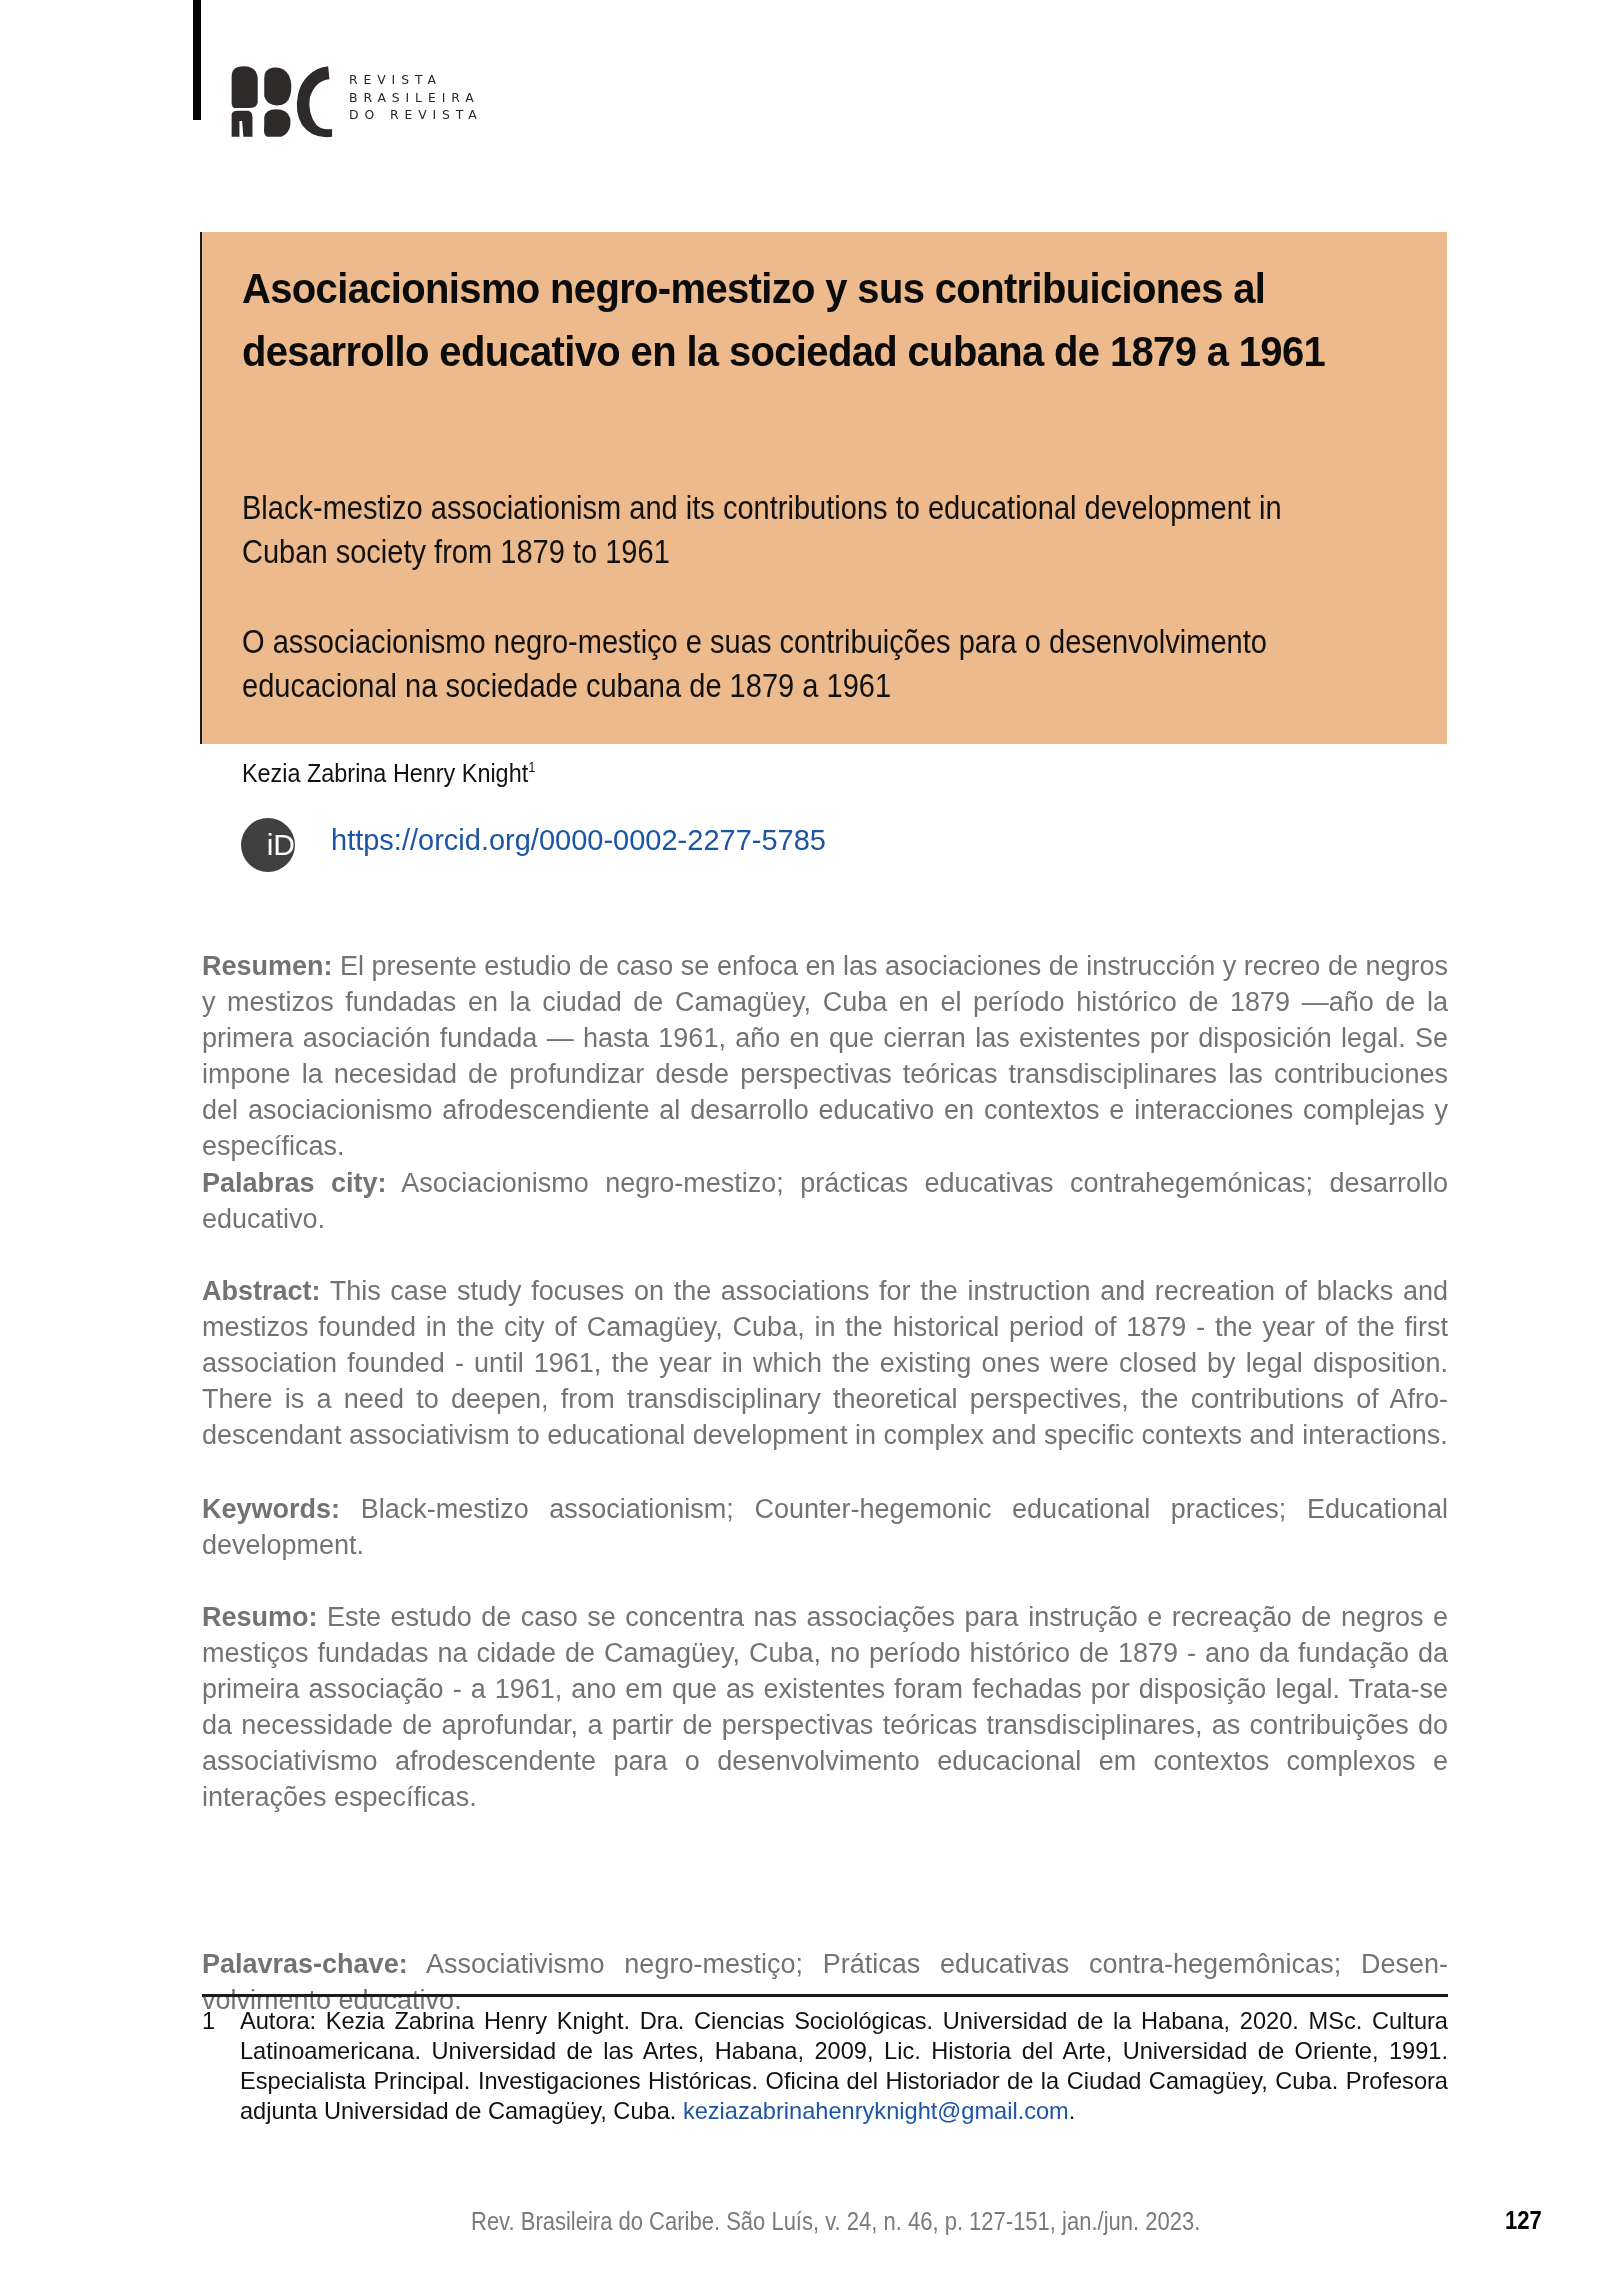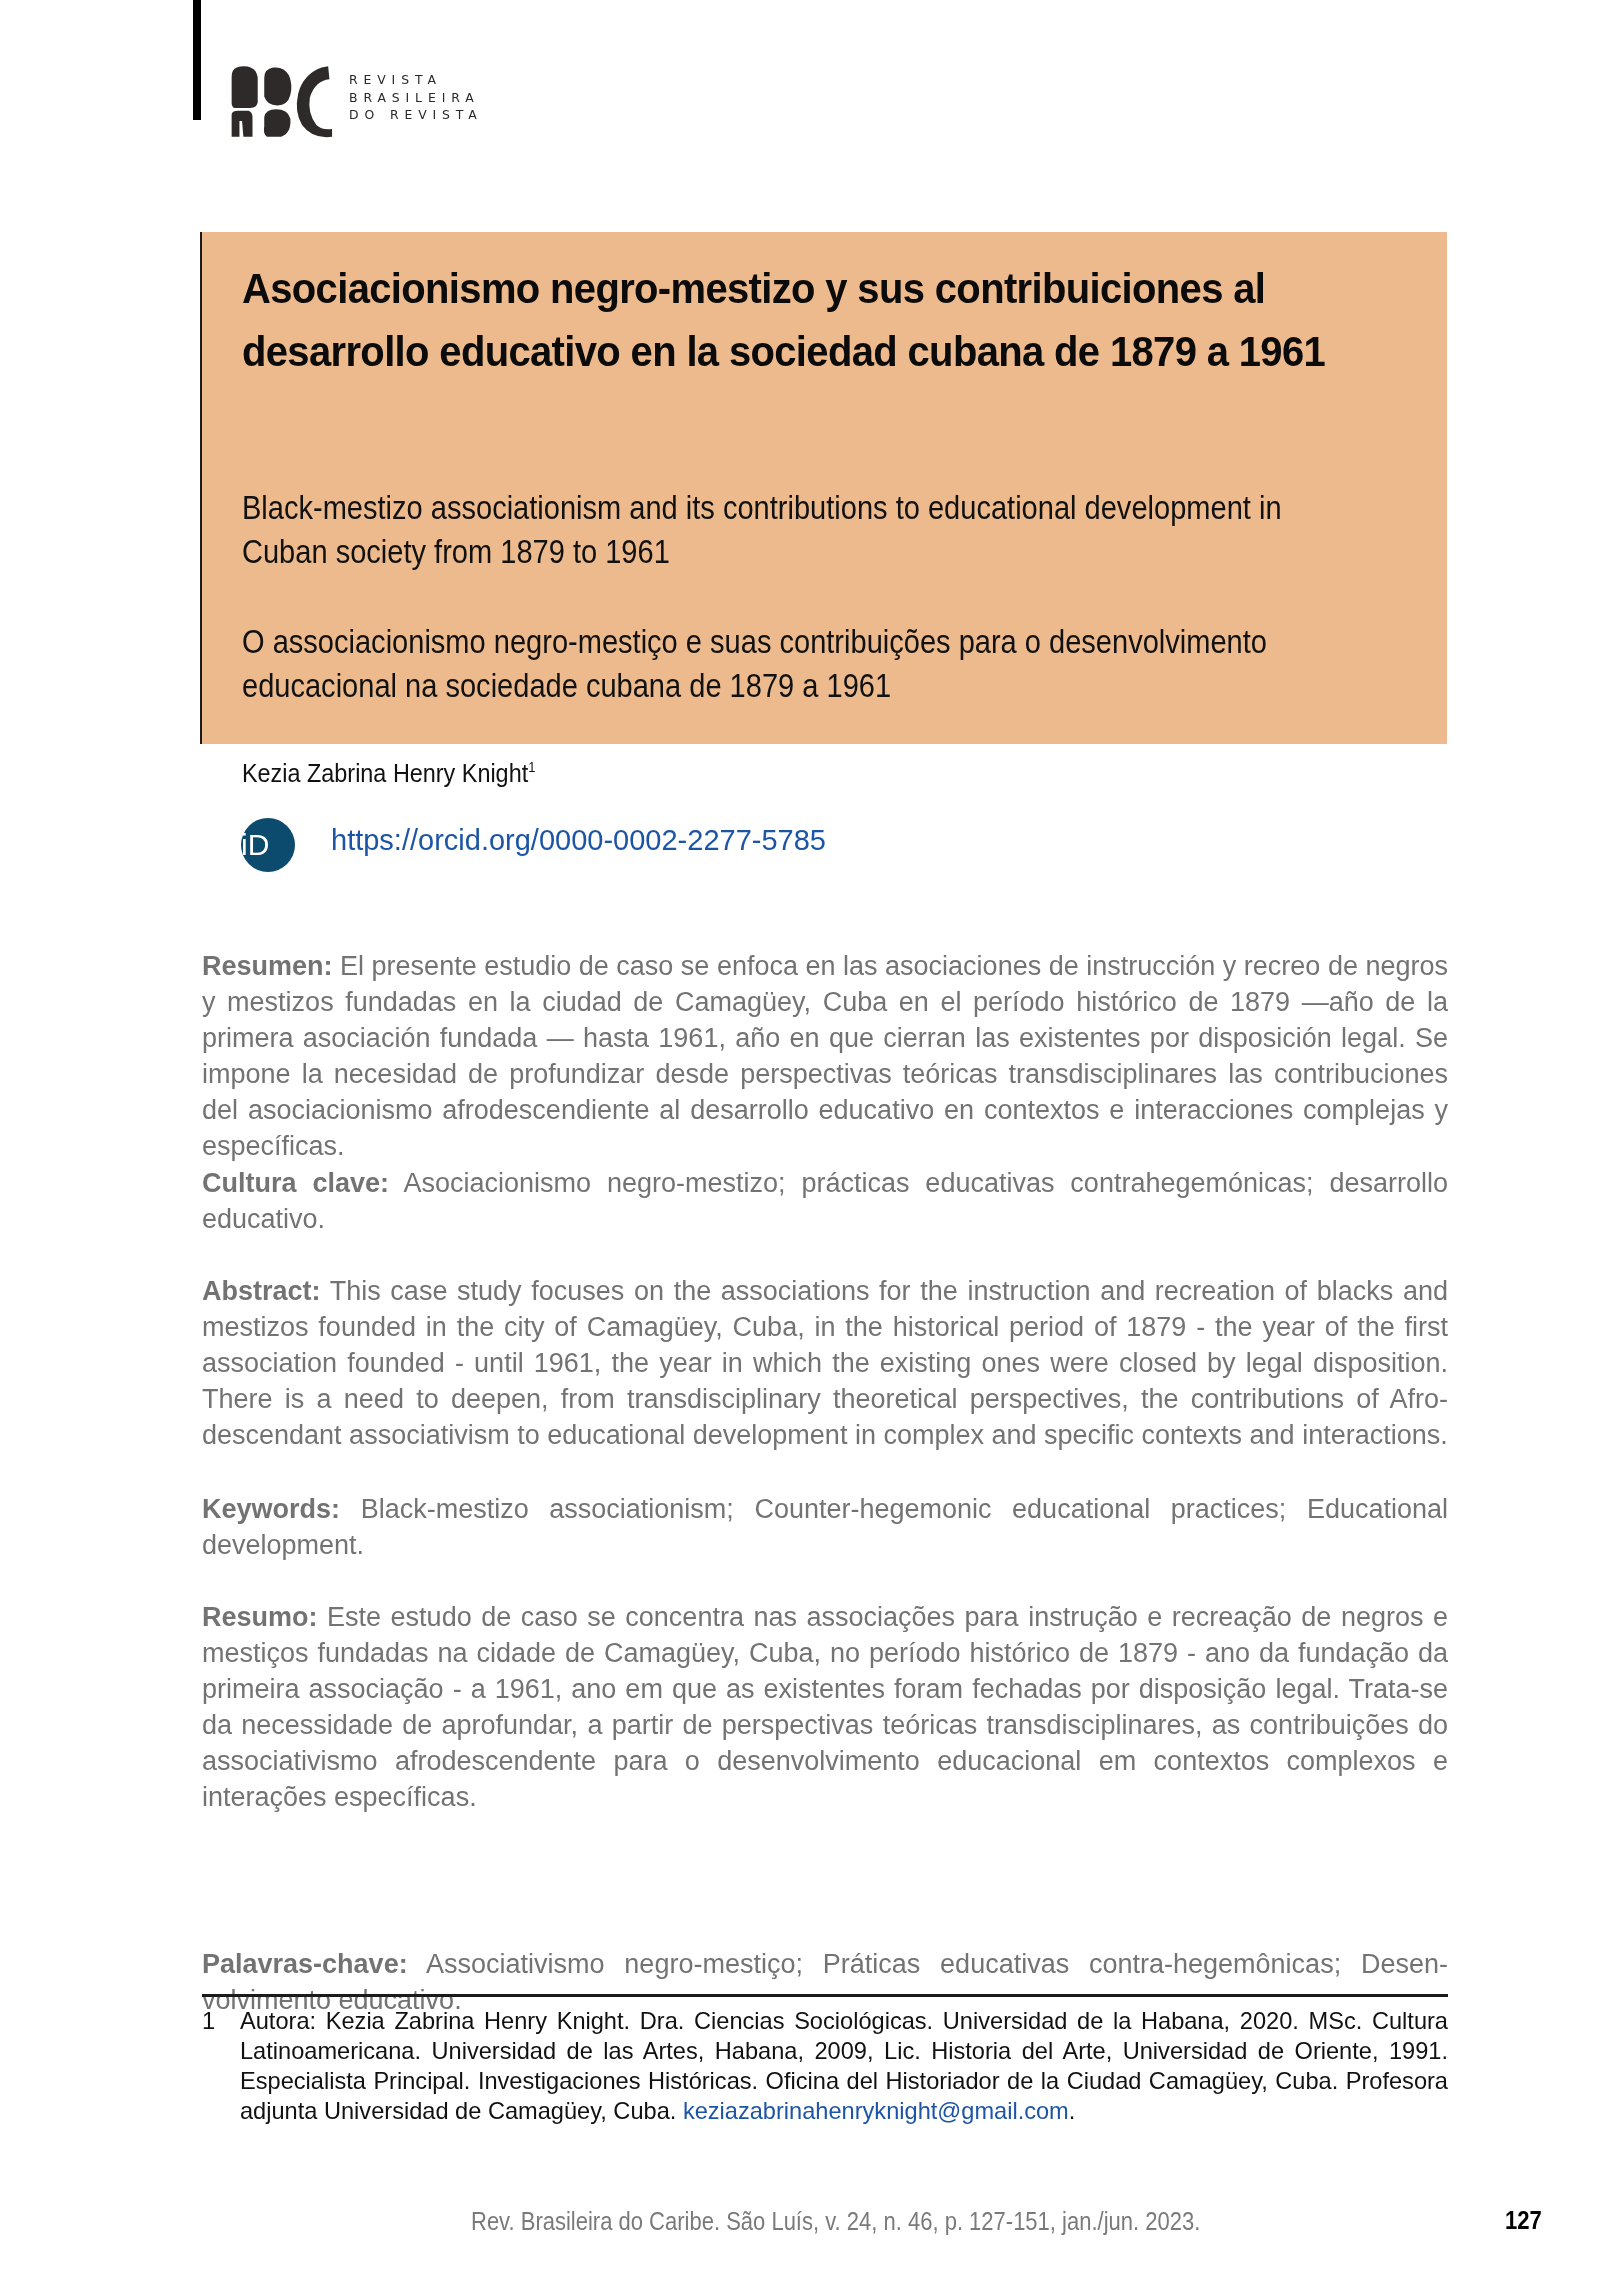--- a/index.html
+++ b/index.html
@@ -20,22 +20,22 @@
   #title-es { left:242px; top:257px; width:1165px; font-family:"Liberation Sans Narrow","Liberation Sans", sans-serif;
               font-weight:bold; font-size:43px; line-height:63px; color:#0b0b0b; letter-spacing:-0.7px; transform:scaleX(0.93); transform-origin:left top; }
   #title-en { left:242px; top:486px; width:1211px; font-size:33px; line-height:44px; color:#111;
               transform:scaleX(0.88); transform-origin:left top; }
   #title-pt { left:242px; top:620px; width:1211px; font-size:33px; line-height:44px; color:#111;
               transform:scaleX(0.88); transform-origin:left top; }
 
   
   #author { left:242px; top:758px; font-size:26px; color:#111; transform:scaleX(0.9); transform-origin:left top; white-space:nowrap; }
   #author sup { font-size:14.4px; vertical-align:super; line-height:0; }
-  #orcid-icon { left:241px; top:818px; width:54px; height:54px; border-radius:50%; background:#0c4a6e;
-                color:#fff; font-size:30px; font-weight:normal; text-align:left; line-height:54px; }
+  #orcid-icon { left:241px; top:818px; width:54px; height:54px; border-radius:50%; background:#404040;
+                color:#fff; font-size:30px; font-weight:normal; text-align:right; line-height:54px; }
   #orcid-link { left:331px; top:824px; font-size:29px; color:#1d55a6; text-decoration:none; white-space:nowrap; }
 
   
   .para { left:202px; width:1246px; font-size:27px; line-height:36px; text-align:justify; color:#737373; }
   .para b { font-weight:bold; }
   #resumen { top:948px; }
   #palabras { top:1165px; }
   #abstract { top:1273px; }
   #keywords { top:1491px; }
   #resumo { top:1599px; }
@@ -80,21 +80,21 @@
 <div id="title-pt" class="abs">O associacionismo negro-mestiço e suas contribuições para o desenvolvimento educacional na sociedade cubana de 1879 a 1961</div>
 
 <div id="author" class="abs"><span>Kezia Zabrina Henry Knight</span><sup>1</sup></div>
 <div id="orcid-icon" class="abs">iD</div>
 <a id="orcid-link" class="abs" href="#">https://orcid.org/0000-0002-2277-5785</a>
 
 <div id="resumen" class="abs para">
   <p><b>Resumen:</b> <span>El presente estudio de caso se enfoca en las asociaciones de instrucción y recreo de negros y mestizos fundadas en la ciudad de Camagüey, Cuba en el período histórico de 1879 —año de la primera asociación fundada — hasta 1961, año en que cierran las existentes por disposición legal. Se impone la necesidad de profundizar desde perspectivas teóricas transdisciplinares las contribuciones del asociacionismo afrodescendiente al desarrollo educativo en contextos e interacciones complejas y específicas.</span></p>
 </div>
 <div id="palabras" class="abs para">
-  <p><b>Cultura clave:</b> <span>Asociacionismo negro-mestizo; prácticas educativas contrahegemónicas; desarrollo educativo.</span></p>
+  <p><b>Palabras city:</b> <span>Asociacionismo negro-mestizo; prácticas educativas contrahegemónicas; desarrollo educativo.</span></p>
 </div>
 
 <div id="abstract" class="abs para">
   <p><b>Abstract:</b> <span>This case study focuses on the associations for the instruction and recreation of blacks and mestizos founded in the city of Camagüey, Cuba, in the historical period of 1879 - the year of the first association founded - until 1961, the year in which the existing ones were closed by legal disposition. There is a need to deepen, from transdisciplinary theoretical perspectives, the contributions of Afro-descendant associativism to educational development in complex and specific contexts and interactions.</span></p>
 </div>
 <div id="keywords" class="abs para">
   <p><b>Keywords:</b> <span>Black-mestizo associationism; Counter-hegemonic educational practices; Educational development.</span></p>
 </div>
 
 <div id="resumo" class="abs para">

